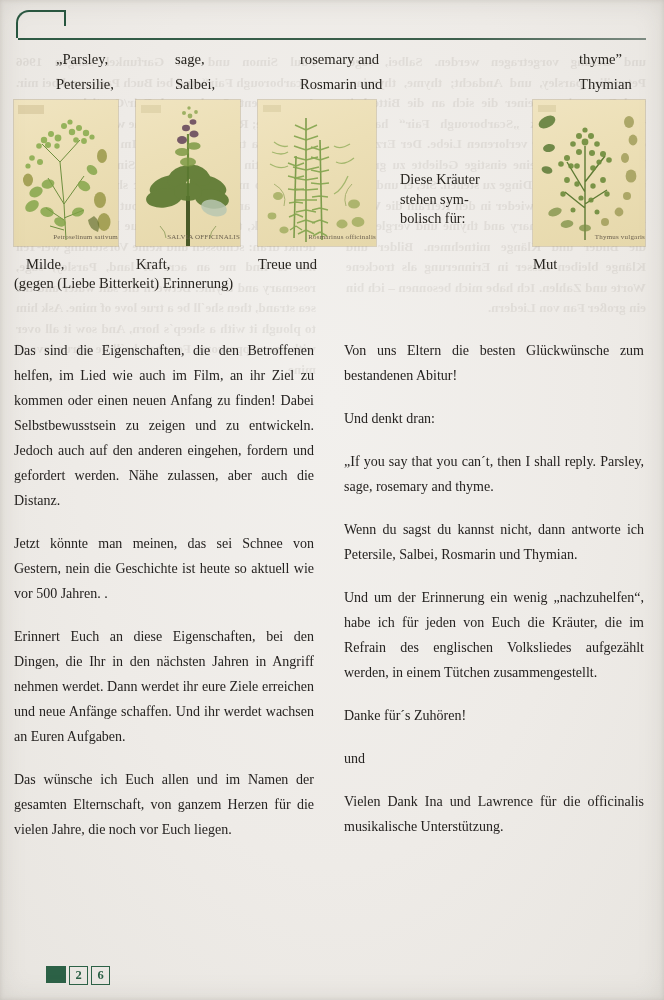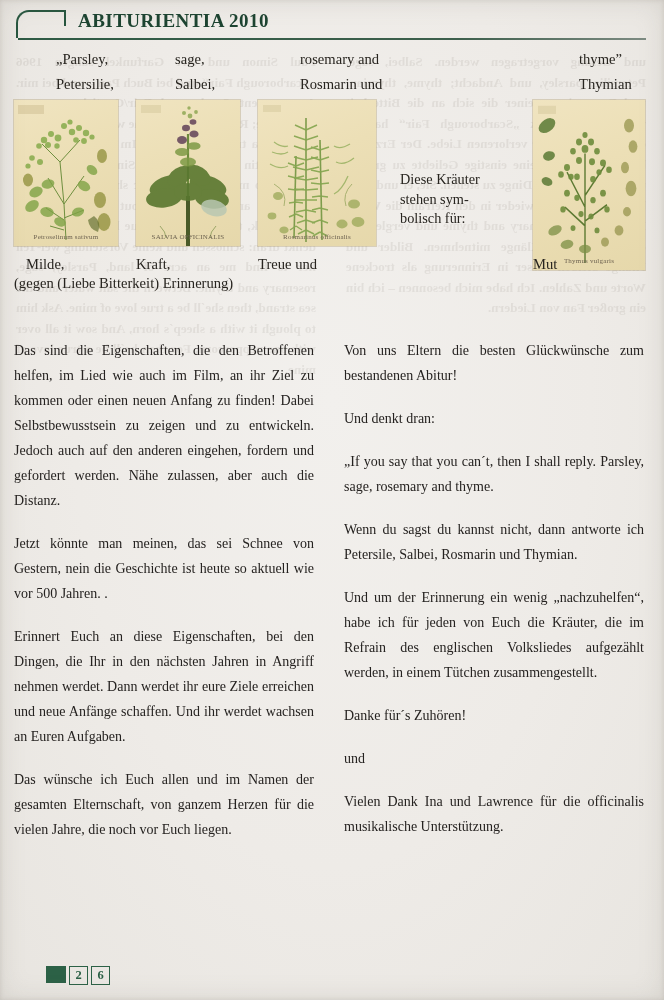--- a/index.html
+++ b/index.html
@@ -85,25 +85,25 @@
     position:absolute;
     border:0;
     background:linear-gradient(160deg,#f0e4c0 0%,#ecdfb6 40%,#e6d8ab 100%);
     box-shadow:0 0 0 1px rgba(170,150,100,.35);
     overflow:hidden;
   }
   .plate svg{display:block;width:100%;height:100%;}
   #plate-parsley {left:14px; top:100px; width:104px;height:146px;}
   #plate-sage    {left:136px;top:100px; width:104px;height:146px;}
   #plate-rosemary{left:258px;top:100px; width:118px;height:146px;}
-  #plate-thyme   {left:533px;top:100px; width:112px;height:170px;}
+  #plate-thyme   {left:533px;top:100px; width:112px;height:146px;}
 
   .plate-cap{
     position:absolute;font-size:7px;color:#6d6250;
-    left:0;right:0;text-align:center;bottom:5px;
+    left:0;right:0;text-align:right;bottom:5px;
     font-family:"Liberation Serif", serif;letter-spacing:.2px;
   }
 
   
   #symbolic{
     position:absolute;left:400px;top:170px;width:122px;
     font-size:14.3px;line-height:19.5px;color:#27241f;
     text-align:justify;
   }
   #symbolic span{display:block;}
@@ -152,21 +152,20 @@
 
 <div id="page">
 
   <div id="bleed">
     <div class="bleed-col bleed-l" style="top:52px;height:900px;">und Gesang vorgetragen werden. Salbei, sage, Petersilie, parsley, und Andacht; thyme, thymian, und Rosmarin zu einer die sich an die Bitterkeit wendet. Das stück „Scarborough Fair“ handelt eigentlich von einer verlorenen Liebe. Der Erzähler bittet den Hörer, seine einstige Geliebte zu grüßen und ihr unmögliche Dinge zu stellen. Sie, er und auch beide holen immer wieder in den Refrain die Worte Parsley, sage, rosemary and thyme und vergleichen die Bilder und Klänge mitnehmen. Bilder und Klänge bleiben besser in Erinnerung als trockene Worte und Zahlen. Ich habe mich besonnen – ich bin ein großer Fan von Liedern.</div>
     <div class="bleed-col bleed-r" style="top:52px;height:900px;">Paul Simon und Art Garfunkel sangen 1966 „Scarborough Fair“ und bei Buch Pan – und bei mir. Arrangements Scarborough Fair/Canticle. rosemary and thyme; Remember me to one who lives there, she once was a true love of mine. Im Jahr 1963 wurde 1961 Martin Carthy auch von Simon &amp; Garfunkel. Tell her to make me a cambric shirt, Parsley, sage, rosemary and thyme. Without no seams nor needlework, then she´ll be a true love of mine. Und denkt dran: schlossen und keine Vorstellung wel-Tell her to find me an acre of land, Parsley, sage, rosemary and thyme. Between the salt water and the sea strand, then she´ll be a true love of mine. Ask him to plough it with a sheep´s horn, And sow it all over with one peppercorn, For then he´ll be a true love of mine.</div>
   </div>
 
   <div id="header">
     <div class="hdr-bracket"></div>
-    <div class="hdr-title">ABITURIENTIA 2010</div>
   </div>
   <div id="hdr-rule"></div>
 
   <div class="lyric" id="ly-parsley">„Parsley,
 Petersilie,</div>
   <div class="lyric" id="ly-sage">sage,
 Salbei,</div>
   <div class="lyric" id="ly-rose">rosemary and
 Rosmarin und</div>
   <div class="lyric" id="ly-thyme">thyme”

